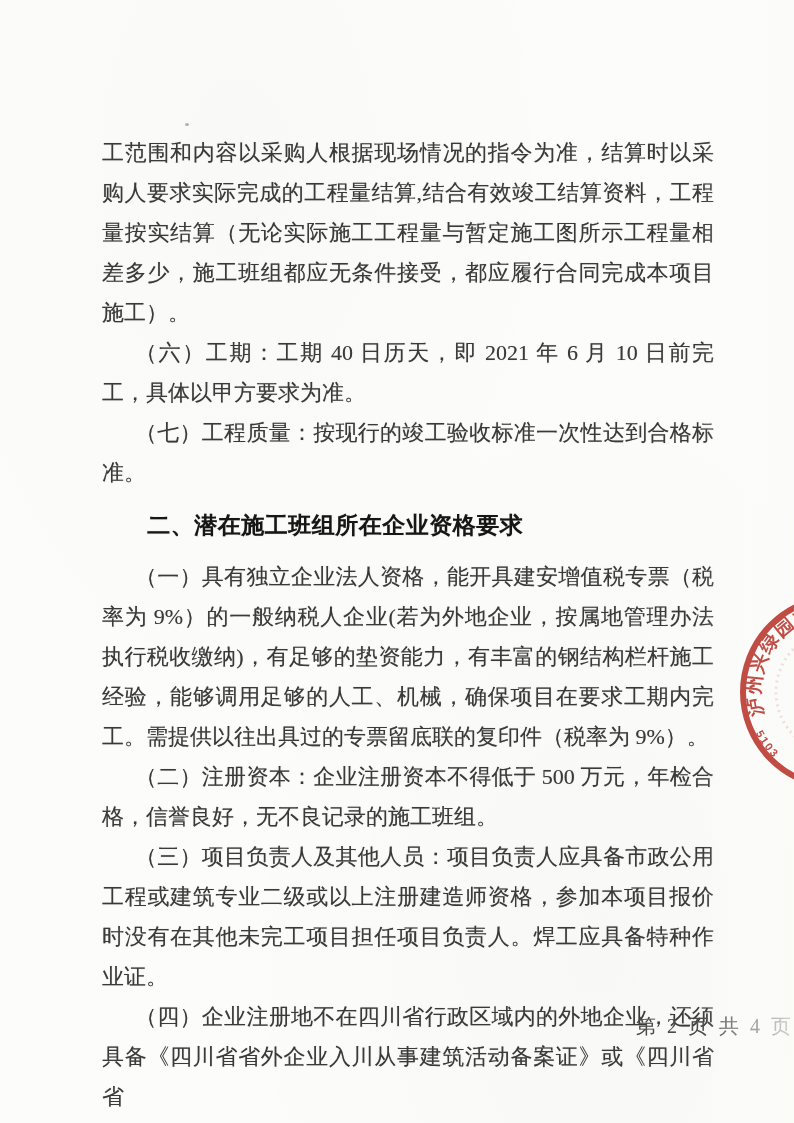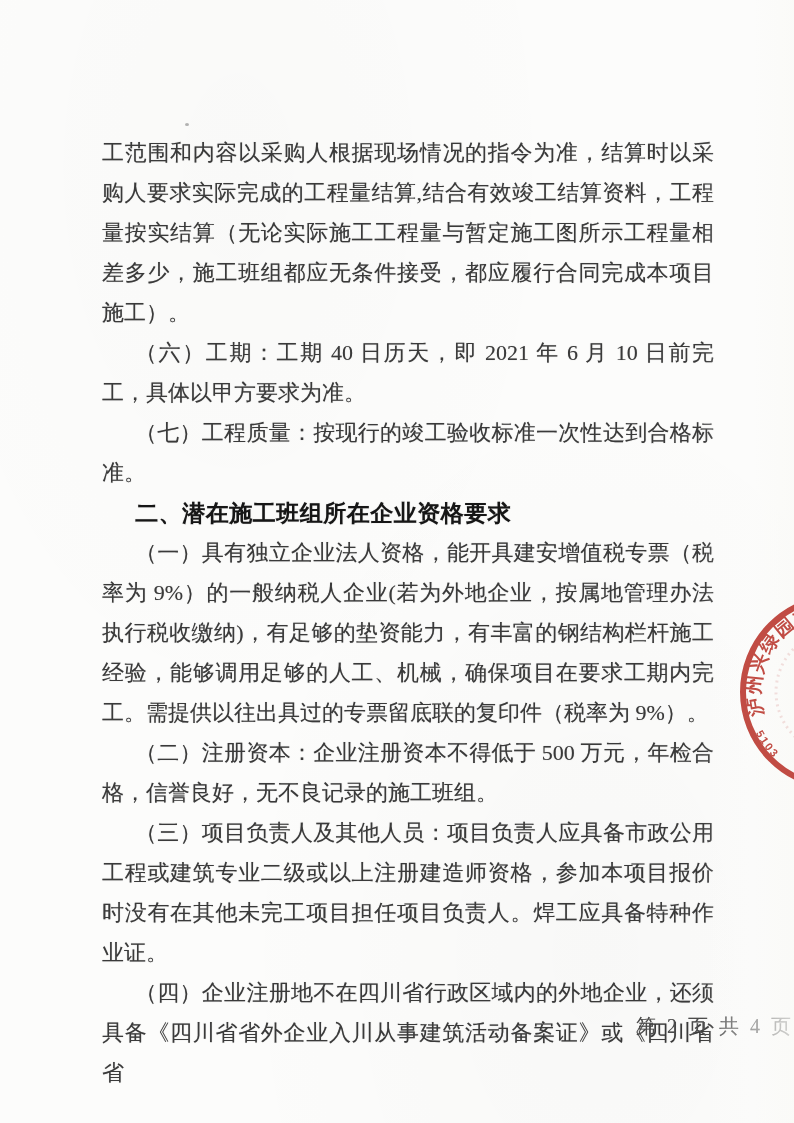--- a/index.html
+++ b/index.html
@@ -22,21 +22,21 @@
     left:102px;top:133px;width:612px;
     font-size:22px;line-height:40px;
     color:#3a3a3a;
     text-align:justify;
     text-justify:inter-character;
     text-shadow:0 0 0.8px rgba(58,58,58,0.45);
   }
   .content p{margin:0;text-indent:1.5em;}
   .content p.cont{text-indent:0;}
   .content h2{
-    margin:0;
+    margin:12px;
     font-family:"Liberation Sans","DejaVu Sans",sans-serif;
     font-size:23px;line-height:40px;
     font-weight:700;color:#161616;
     text-indent:1.45em;letter-spacing:0.5px;
   }
   .footer{
     position:absolute;left:0;top:1016px;width:794px;
     text-align:right;
     font-size:20px;line-height:20px;letter-spacing:3px;
     color:#4b4b4b;

